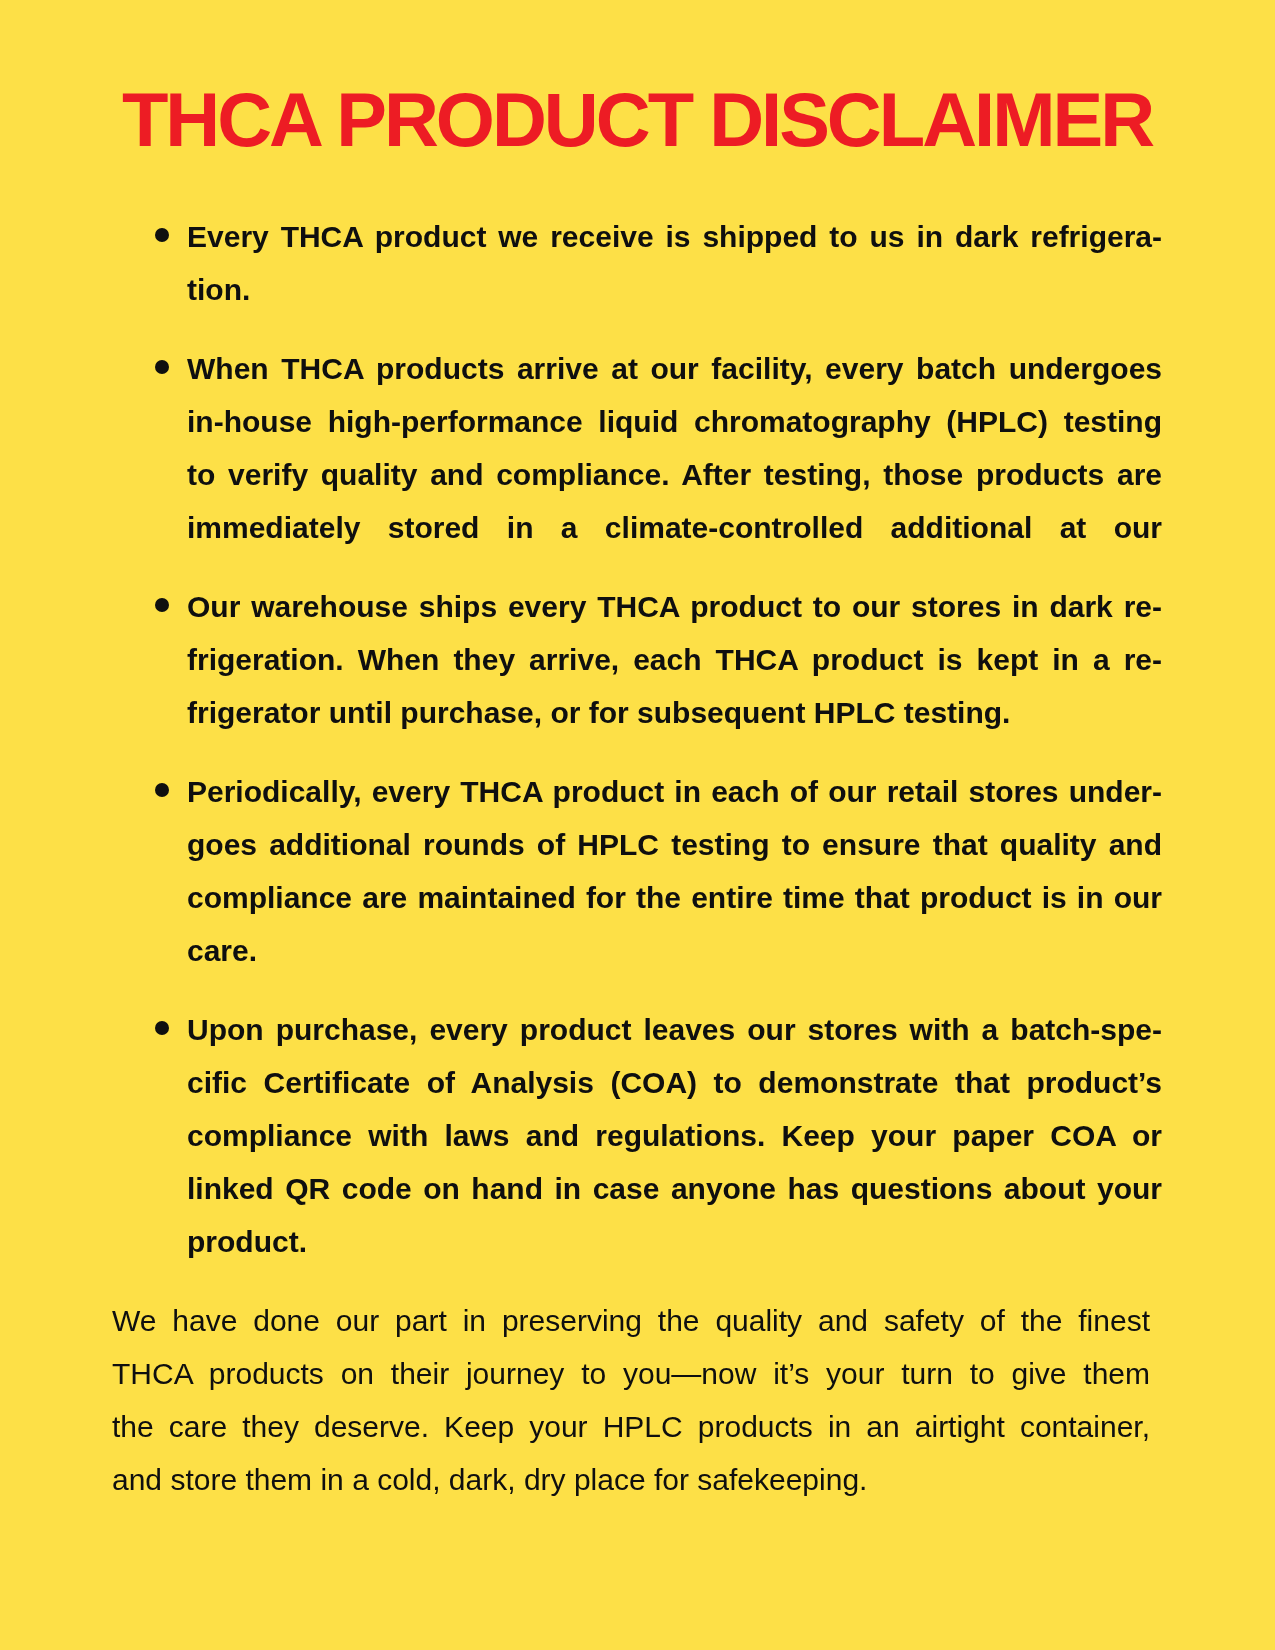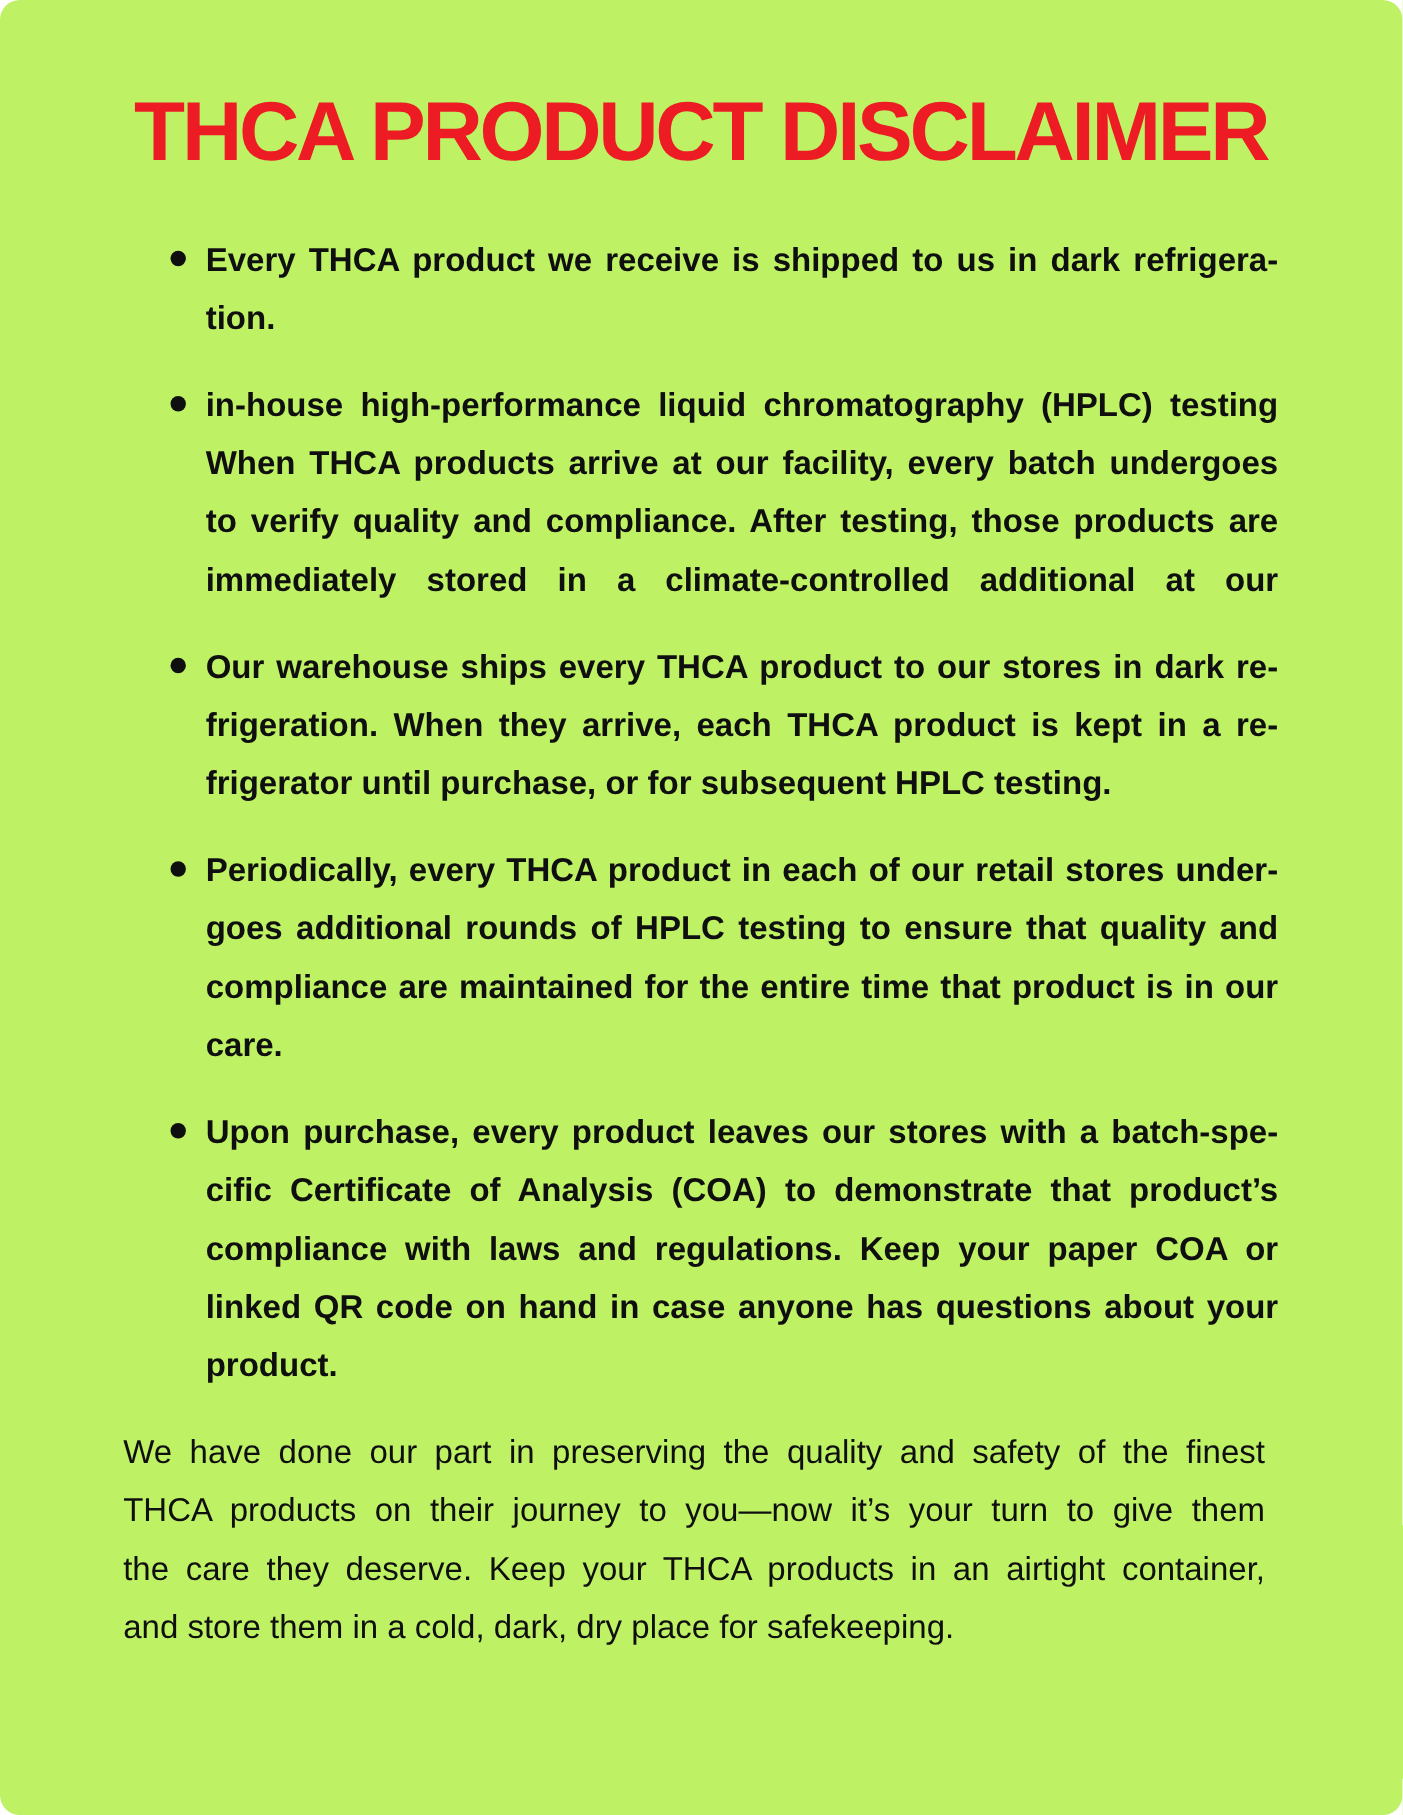--- a/index.html
+++ b/index.html
@@ -1,26 +1,25 @@
 <!DOCTYPE html>
 <html><head>
 <meta charset="utf-8">
 <style>
   html, body { margin: 0; padding: 0; background: #ffffff; }
   .page {
     position: relative;
     width: 1275px;
     height: 1650px;
     box-sizing: border-box;
-    background: #bef264;
+    background: #fde047;
     padding: 78px 113px 0 112px;
     font-family: "Liberation Sans", sans-serif;
     color: #0f0f0f;
     overflow: hidden;
-    border-radius: 18px;
   }
   .title {
     margin: 0 0 48px 0;
     font-size: 76px;
     line-height: 1.1;
     font-weight: 700;
     letter-spacing: -3px;
     text-align: center;
     color: #ed1c24;
     white-space: nowrap;
@@ -72,22 +71,22 @@
       <li class="bullet-item">
         <span class="dot"></span>
         <span class="lines">
           <span class="line">Every THCA product we receive is shipped to us in dark refrigera-</span>
           <span class="line last">tion.</span>
         </span>
       </li>
       <li class="bullet-item">
         <span class="dot"></span>
         <span class="lines">
+          <span class="line">When THCA products arrive at our facility, every batch undergoes</span>
           <span class="line">in-house high-performance liquid chromatography (HPLC) testing</span>
-          <span class="line">When THCA products arrive at our facility, every batch undergoes</span>
           <span class="line">to verify quality and compliance. After testing, those products are</span>
           <span class="line">immediately stored in a climate-controlled additional at our</span>
         </span>
       </li>
       <li class="bullet-item">
         <span class="dot"></span>
         <span class="lines">
           <span class="line">Our warehouse ships every THCA product to our stores in dark re-</span>
           <span class="line">frigeration. When they arrive, each THCA product is kept in a re-</span>
           <span class="line last">frigerator until purchase, or for subsequent HPLC testing.</span>
@@ -110,16 +109,16 @@
           <span class="line">compliance with laws and regulations. Keep your paper COA or</span>
           <span class="line">linked QR code on hand in case anyone has questions about your</span>
           <span class="line last">product.</span>
         </span>
       </li>
     </ul>
 
   <p class="closing" id="closing-paragraph">
       <span class="line">We have done our part in preserving the quality and safety of the finest</span>
       <span class="line">THCA products on their journey to you—now it’s your turn to give them</span>
-      <span class="line">the care they deserve. Keep your THCA products in an airtight container,</span>
+      <span class="line">the care they deserve. Keep your HPLC products in an airtight container,</span>
       <span class="line last">and store them in a cold, dark, dry place for safekeeping.</span>
     </p>
 </div>
 
 </body></html>

